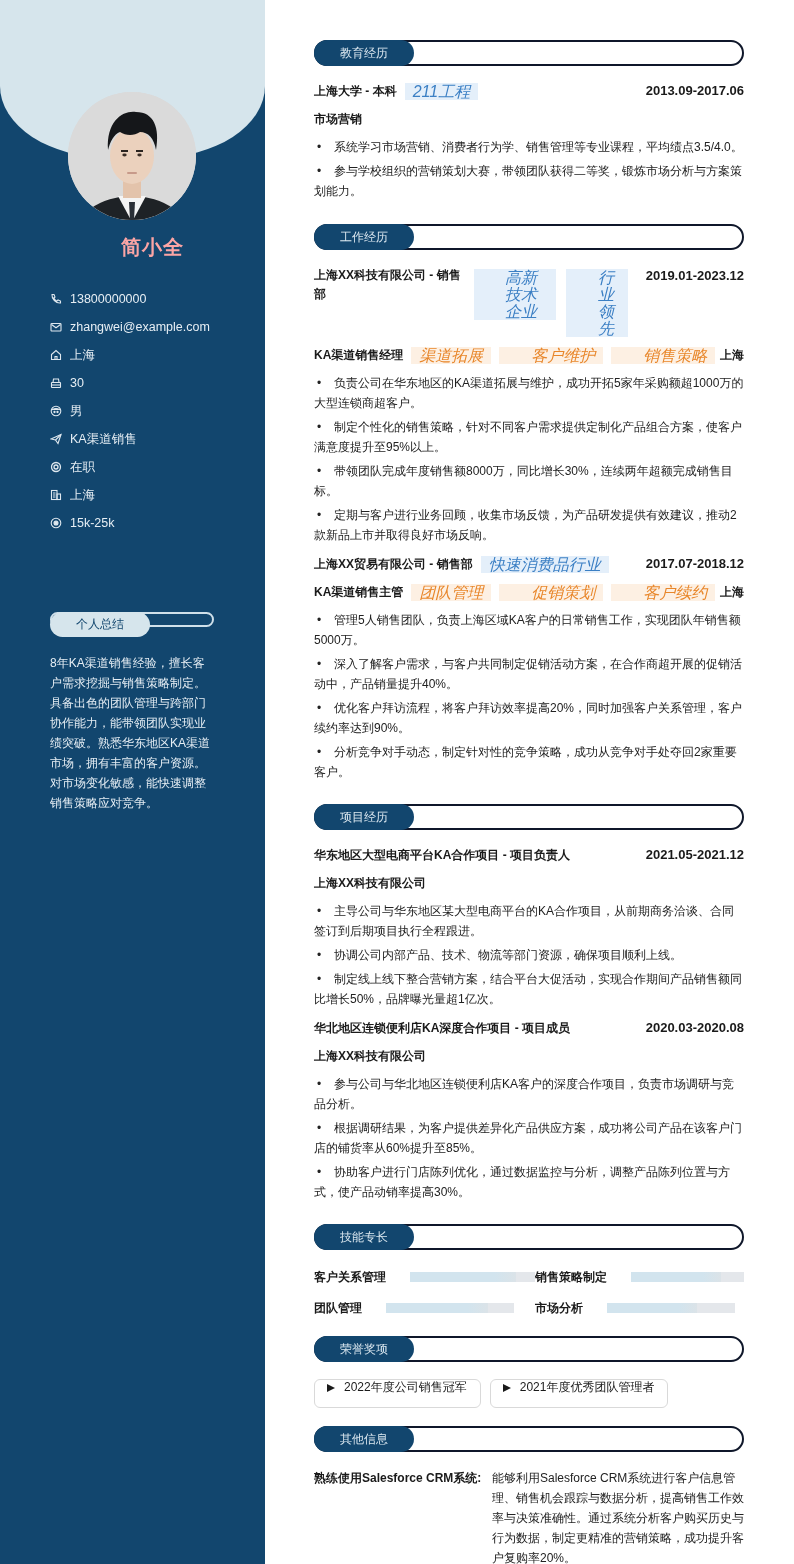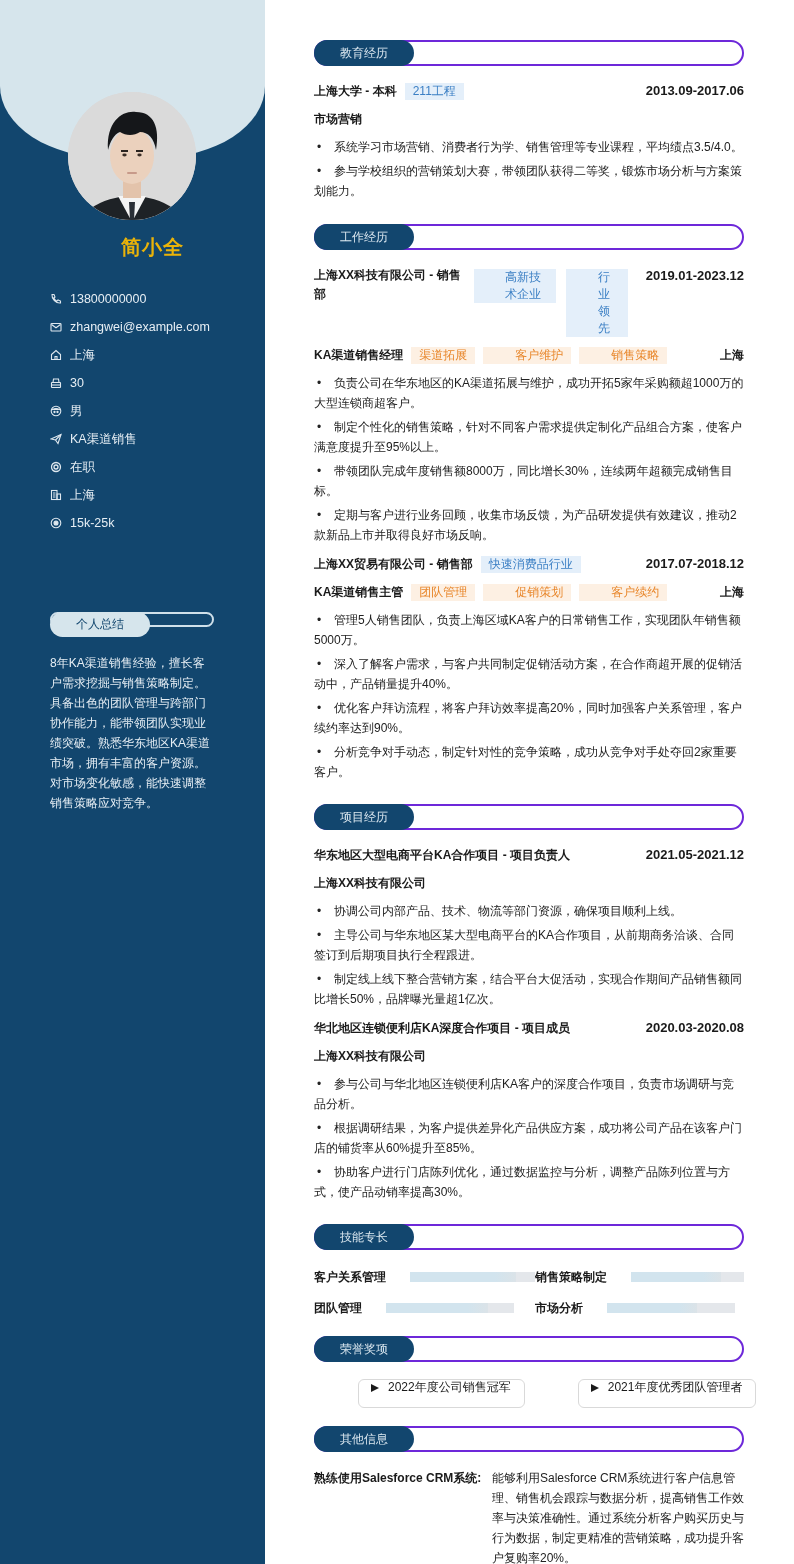--- a/index.html
+++ b/index.html
@@ -5,67 +5,67 @@
   * { box-sizing: border-box; margin: 0; padding: 0; }
   html, body { width: 794px; height: 1564px; }
   body { position: relative; background: #ffffff; font-family: "Liberation Sans", sans-serif; color: #222222; overflow: hidden; }
 
   
   .sidebar { position: absolute; left: 0; top: 0; width: 265px; height: 1564px; background: #12466e; }
   .sb-top { position: absolute; left: 0; top: 0; width: 265px; height: 158px; background: #d6e5ec;
             border-bottom-left-radius: 110px 72px; border-bottom-right-radius: 110px 72px; }
   .photo { position: absolute; left: 68px; top: 92px; width: 128px; height: 128px; border-radius: 50%; overflow: hidden; background: #dadada; }
   .photo svg { width: 128px; height: 128px; display: block; }
-  .name { position: absolute; left: 0; top: 234px; width: 305px; text-align: center; font-size: 20px; font-weight: bold; color: #eab308; line-height: 26px; letter-spacing: 1px; }
+  .name { position: absolute; left: 0; top: 234px; width: 305px; text-align: center; font-size: 20px; font-weight: bold; color: #fca5a5; line-height: 26px; letter-spacing: 1px; }
   .contacts { position: absolute; left: 50px; top: 289px; width: 190px; }
   .contact { display: flex; align-items: center; height: 20px; margin-bottom: 8px; }
   .contact .ico { width: 12px; height: 12px; margin-right: 8px; flex: 0 0 12px; display: inline-flex; }
   .contact .ico svg { width: 12px; height: 12px; }
   .contact .txt { font-size: 12.5px; color: #e6eef4; line-height: 20px; white-space: nowrap; }
   .sum-head { position: absolute; left: 50px; top: 612px; width: 164px; height: 15px; border: 2px solid #cfe0ea; border-radius: 13px; }
   .sum-head .fill { position: absolute; left: -2px; top: -2px; width: 100px; height: 25px; background: #d6e5ec; border-radius: 13px;
                     color: #12466e; font-size: 12px; line-height: 25px; text-align: center; }
   .sum-text { position: absolute; left: 50px; top: 653px; width: 164px; font-size: 12px; line-height: 20px; color: #e6eef4; }
 
   
   .main { position: absolute; left: 314px; top: 40px; width: 430px; }
   .sec + .sec { margin-top: 23px; }
-  .sec-head { position: relative; height: 26px; border: 2px solid #6d28d9; border-radius: 13px; }
+  .sec-head { position: relative; height: 26px; border: 2px solid #0f172a; border-radius: 13px; }
   .sec-head .fill { position: absolute; left: -2px; top: -2px; width: 100px; height: 26px; background: #12466e; border-radius: 13px;
                     color: #dce8f0; font-size: 12px; line-height: 26px; text-align: center; }
   .sec-body { margin-top: 15px; }
   .item + .item { margin-top: 9px; }
 
   .row { display: flex; align-items: flex-start; font-size: 12px; line-height: 20px; }
   .title { font-weight: bold; color: #1a1a1a; font-size: 12px; }
   .title.narrow { width: 152px; line-height: 19px; }
   .date { margin-left: auto; font-weight: bold; font-size: 13px; color: #1a1a1a; white-space: nowrap; }
   .loc { margin-left: auto; font-weight: bold; font-size: 12px; color: #1a1a1a; }
-  .tag { display: inline-block; font-size: 12px; line-height: 17px; padding: 0 8px; margin-top: 1.5px; margin-left: 8px; }
+  .tag { display: inline-block; font-size: 16px; line-height: 17px; padding: 0 8px; margin-top: 1.5px; margin-left: 8px; font-style: italic; }
   .tag + .tag { margin-left: 8px; padding-left: 32px; }
   .tag.blue { background: #e4effa; color: #3b7fc4; }
   .tag.orange { background: #fdf0e3; color: #e8862a; }
   .tag.w82 { width: 82px; margin-top: 3px; padding-left: 31px; }
   .tag.w62 { width: 62px; margin-top: 3px; margin-left: 10px; }
   .sub { margin-top: 8px; font-weight: bold; font-size: 12px; line-height: 20px; color: #1a1a1a; }
   .role-row { margin-top: 8px; justify-content: center; }
   ul.bullets { list-style: none; margin-top: 8px; width: 431px; }
   ul.bullets li { font-size: 12px; line-height: 20px; margin-bottom: 4px; color: #222222; }
   ul.bullets li::before { content: "\2022"; display: inline-block; width: 17px; padding-left: 3px; color: #222222; }
 
   
   .skills { margin-top: 17px; display: grid; grid-template-columns: 221px 209px; row-gap: 11px; }
   .skill { display: flex; align-items: center; height: 20px; gap: 16px; }
   .skill-name { font-size: 12px; color: #1a1a1a; font-weight: bold; white-space: nowrap; }
   .skill-bar { margin-left: 8px; width: 128px; height: 10px; background: #e4e7eb; position: relative; }
   .skill-fill { position: absolute; left: 0; top: 0; height: 10px; background: linear-gradient(90deg, #d2e4ee 0%, #d2e4ee 80%, #dbe3e8 100%); }
 
   
   .awards { margin-top: 17px; display: flex; gap: 9px; }
-  .award { display: flex; align-items: center; height: 29px; padding: 0 13px 12px 12px; border: 1px solid #d9d9d9; border-radius: 6px; background: #ffffff; cursor: pointer; margin-left: 44px; }
+  .award { display: flex; align-items: center; height: 29px; padding: 0 13px 12px 12px; border: 1px solid #d9d9d9; border-radius: 6px; background: #ffffff; cursor: pointer; }
   .award .tri { width: 0; height: 0; border-top: 4.5px solid transparent; border-bottom: 4.5px solid transparent; border-left: 8px solid #1a1a1a; margin-right: 9px; }
   .award .award-text { font-size: 12px; color: #1a1a1a; white-space: nowrap; }
 
   
   .other { margin-top: 16px; display: flex; align-items: flex-start; }
   .other-label { width: 178px; flex: 0 0 178px; font-size: 12px; font-weight: bold; line-height: 20px; color: #1a1a1a; }
   .other-value { width: 253px; font-size: 12px; line-height: 20px; color: #222222; }
   .sec.tight { margin-top: 18px; }
 </style>
 </head>
@@ -263,22 +263,22 @@
       <span class="fill">项目经历</span>
     </div>
     <div class="sec-body">
       <div class="item">
         <div class="row">
           <span class="title">华东地区大型电商平台KA合作项目 - 项目负责人</span>
           <span class="date">2021.05-2021.12</span>
         </div>
         <div class="sub">上海XX科技有限公司</div>
         <ul class="bullets">
+          <li>主导公司与华东地区某大型电商平台的KA合作项目，从前期商务洽谈、合同签订到后期项目执行全程跟进。</li>
           <li>协调公司内部产品、技术、物流等部门资源，确保项目顺利上线。</li>
-          <li>主导公司与华东地区某大型电商平台的KA合作项目，从前期商务洽谈、合同签订到后期项目执行全程跟进。</li>
           <li>制定线上线下整合营销方案，结合平台大促活动，实现合作期间产品销售额同比增长50%，品牌曝光量超1亿次。</li>
         </ul>
       </div>
       <div class="item">
         <div class="row">
           <span class="title">华北地区连锁便利店KA深度合作项目 - 项目成员</span>
           <span class="date">2020.03-2020.08</span>
         </div>
         <div class="sub">上海XX科技有限公司</div>
         <ul class="bullets">

